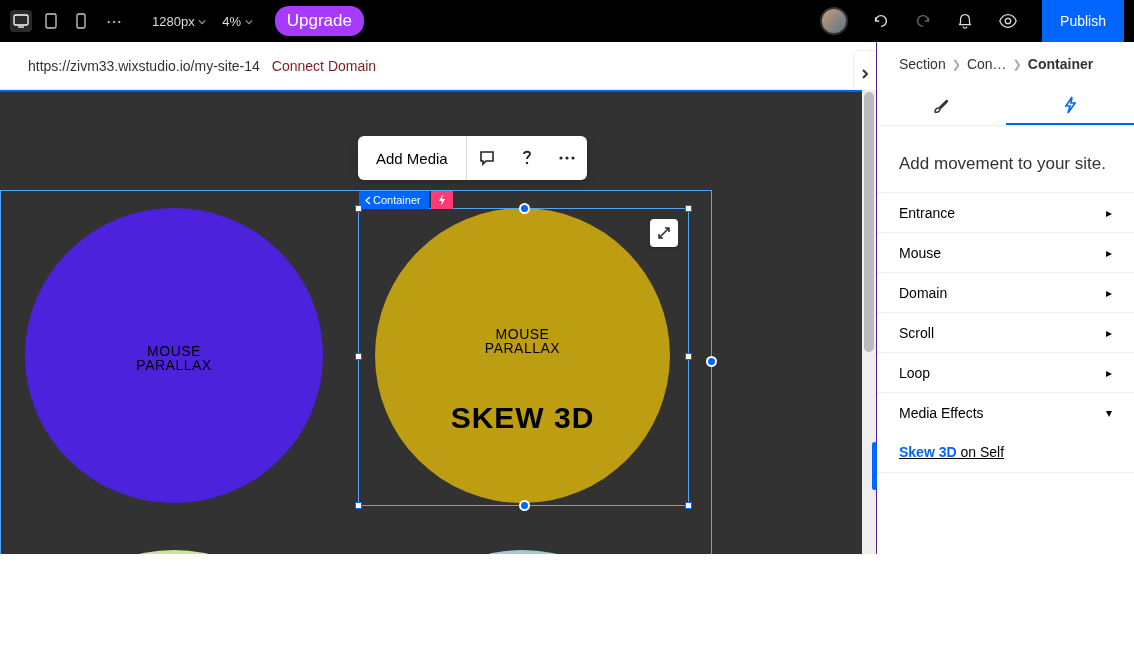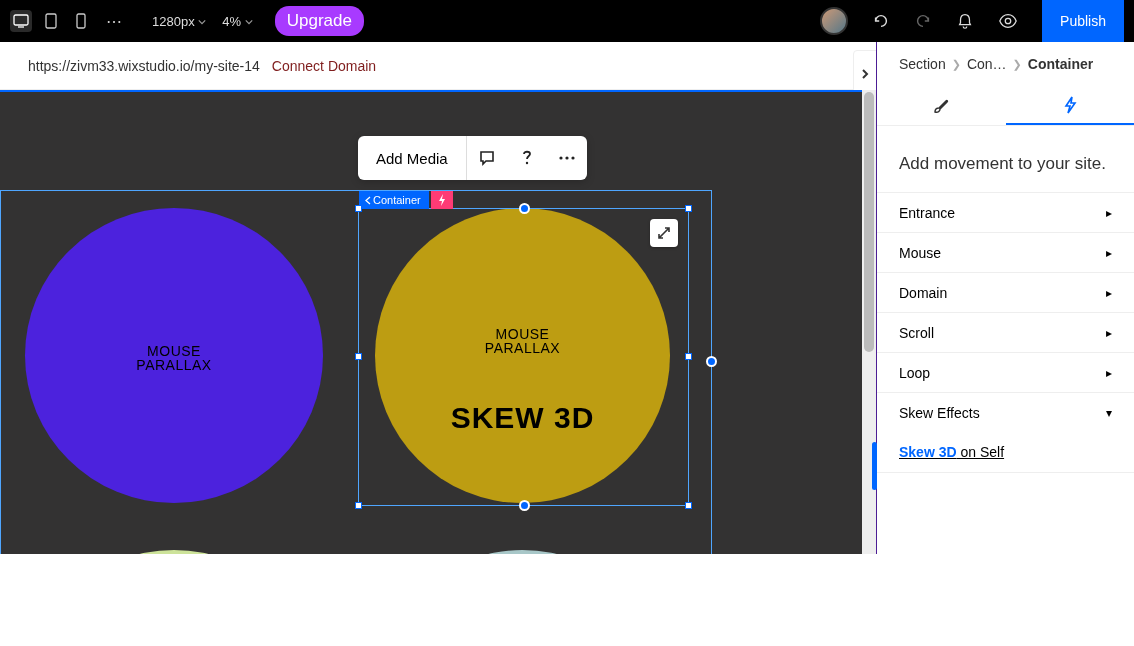--- a/index.html
+++ b/index.html
@@ -258,20 +258,20 @@
     </div>
     <div class="section-item">
       <span>Scroll</span>
         <span class="chev">▸</span>
     </div>
     <div class="section-item">
       <span>Loop</span>
         <span class="chev">▸</span>
     </div>
     <div class="section-item section-open">
-      <span>Skew Effects</span>
+      <span>Media Effects</span>
         <span class="chev">▾</span>
     </div>
     <div class="subline">
       <span class="effect">Skew 3D</span><span> on Self</span>
     </div>
   </div>
 </div>
 
 </body></html>

